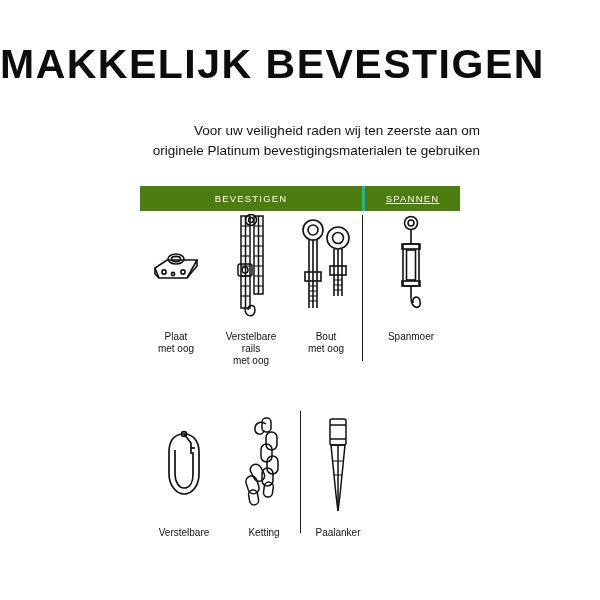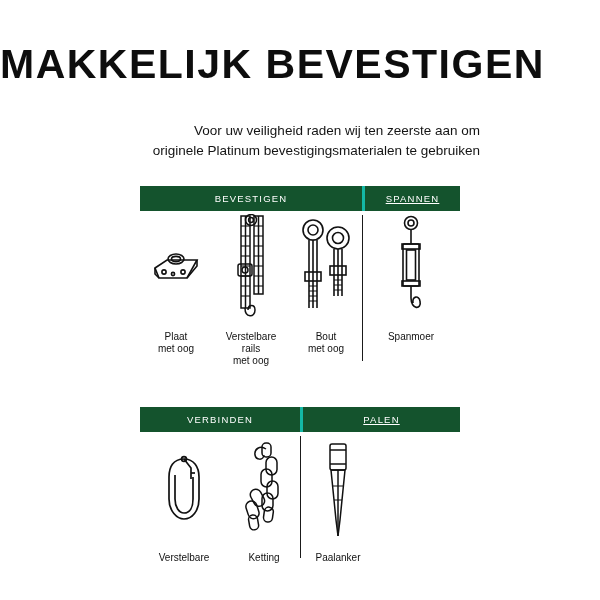--- a/index.html
+++ b/index.html
@@ -53,21 +53,21 @@
     margin: 0 auto;
   }
   .section-1 { margin-top: 24px; }
   .section-2 { margin-top: 40px; }
 
   .bar-row {
     display: flex;
     height: 25px;
   }
   .bar {
-    background: #14532d;
+    background: #4d7c0f;
     color: #ffffff;
     font-size: 9.5px;
     letter-spacing: 1.2px;
     display: flex;
     align-items: center;
     justify-content: center;
     text-transform: uppercase;
     box-sizing: border-box;
   }
   .bar.sep { border-left: 3px solid #14b8a6; text-decoration: underline; }
@@ -291,24 +291,20 @@
           <div class="caption">
             <span>Spanmoer</span>
           </div>
         </div>
       </div>
     </div>
   </div>
 
   <div class="section section-2">
 
-    <div class="bar-row">
-      <div class="bar s2-bar-a">VERBINDEN</div>
-      <div class="bar s2-bar-b sep">PALEN</div>
-    </div>
 
     <div class="group-row">
       <div class="divider s2-divider"></div>
 
       <div class="group">
 
         <div class="item w-kara">
           <div class="art">
             <svg width="40" height="76" viewBox="0 0 40 76">
               <g fill="none" stroke="#111" stroke-width="1.7">

